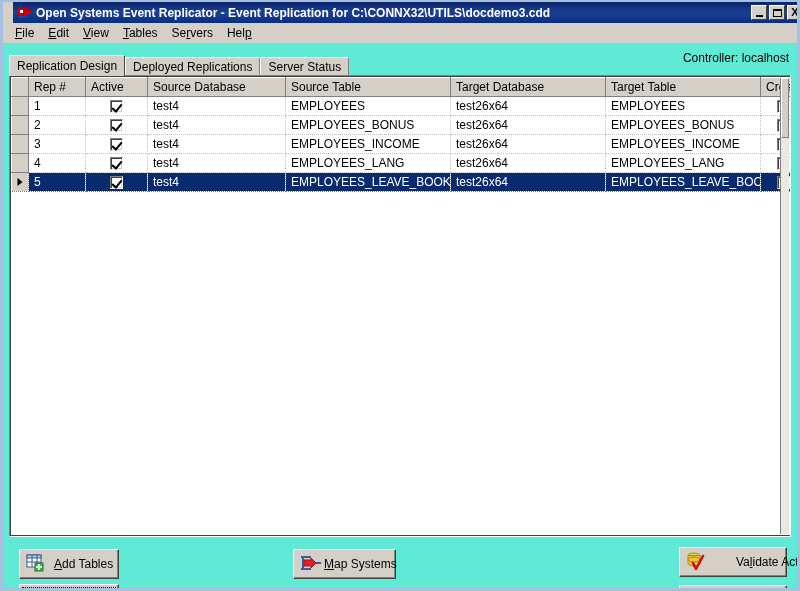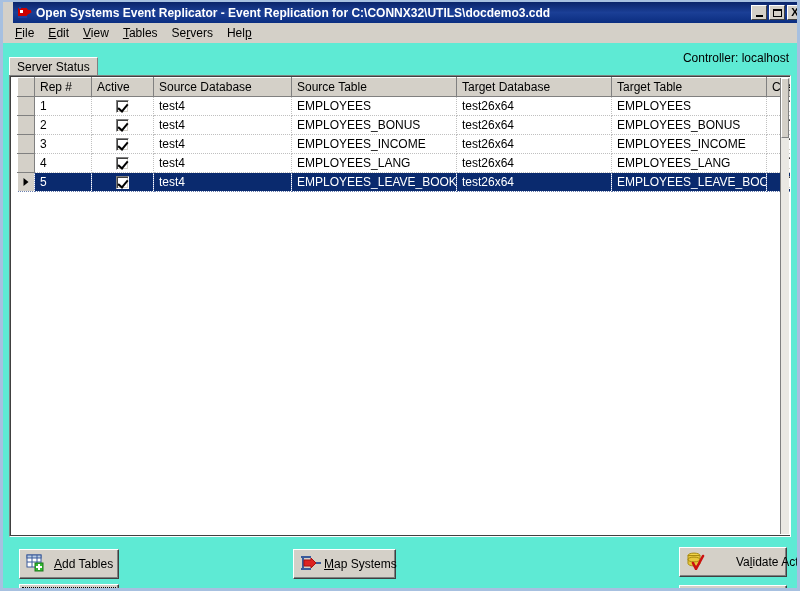--- a/index.html
+++ b/index.html
@@ -185,21 +185,20 @@
     overflow: hidden;
   }
   .grid-inner {
     position: absolute;
     left: 0; top: 0;
     right: 0; bottom: 0;
     background: #ffffff;
     border: 1px solid #404040;
     border-right: none;
     box-sizing: border-box;
-    padding-left: 6px;
   }
   table.grid {
     border-collapse: collapse;
     table-layout: fixed;
     width: 779px;
     font-size: 12px;
   }
   table.grid th {
     background: #d4d0c8;
     font-weight: normal;
@@ -385,20 +384,22 @@
     <div class="menu-item"><span></span><u>T</u><span>ables</span></div>
     <div class="menu-item"><span>Se</span><u>r</u><span>vers</span></div>
     <div class="menu-item"><span>Hel</span><u>p</u><span></span></div>
   </div>
 
   <div class="client">
 
     <div class="controller-label">Controller: localhost</div>
 
     <div class="tabstrip">
+      <div class="tab active"><span>Replication Design</span></div>
+      <div class="tab"><span>Deployed Replications</span></div>
       <div class="tab"><span>Server Status</span></div>
     </div>
 
     <div class="grid-wrap">
       <div class="grid-inner">
         <table class="grid">
           <colgroup>
             <col style="width:17px">
             <col style="width:57px">
             <col style="width:62px">

